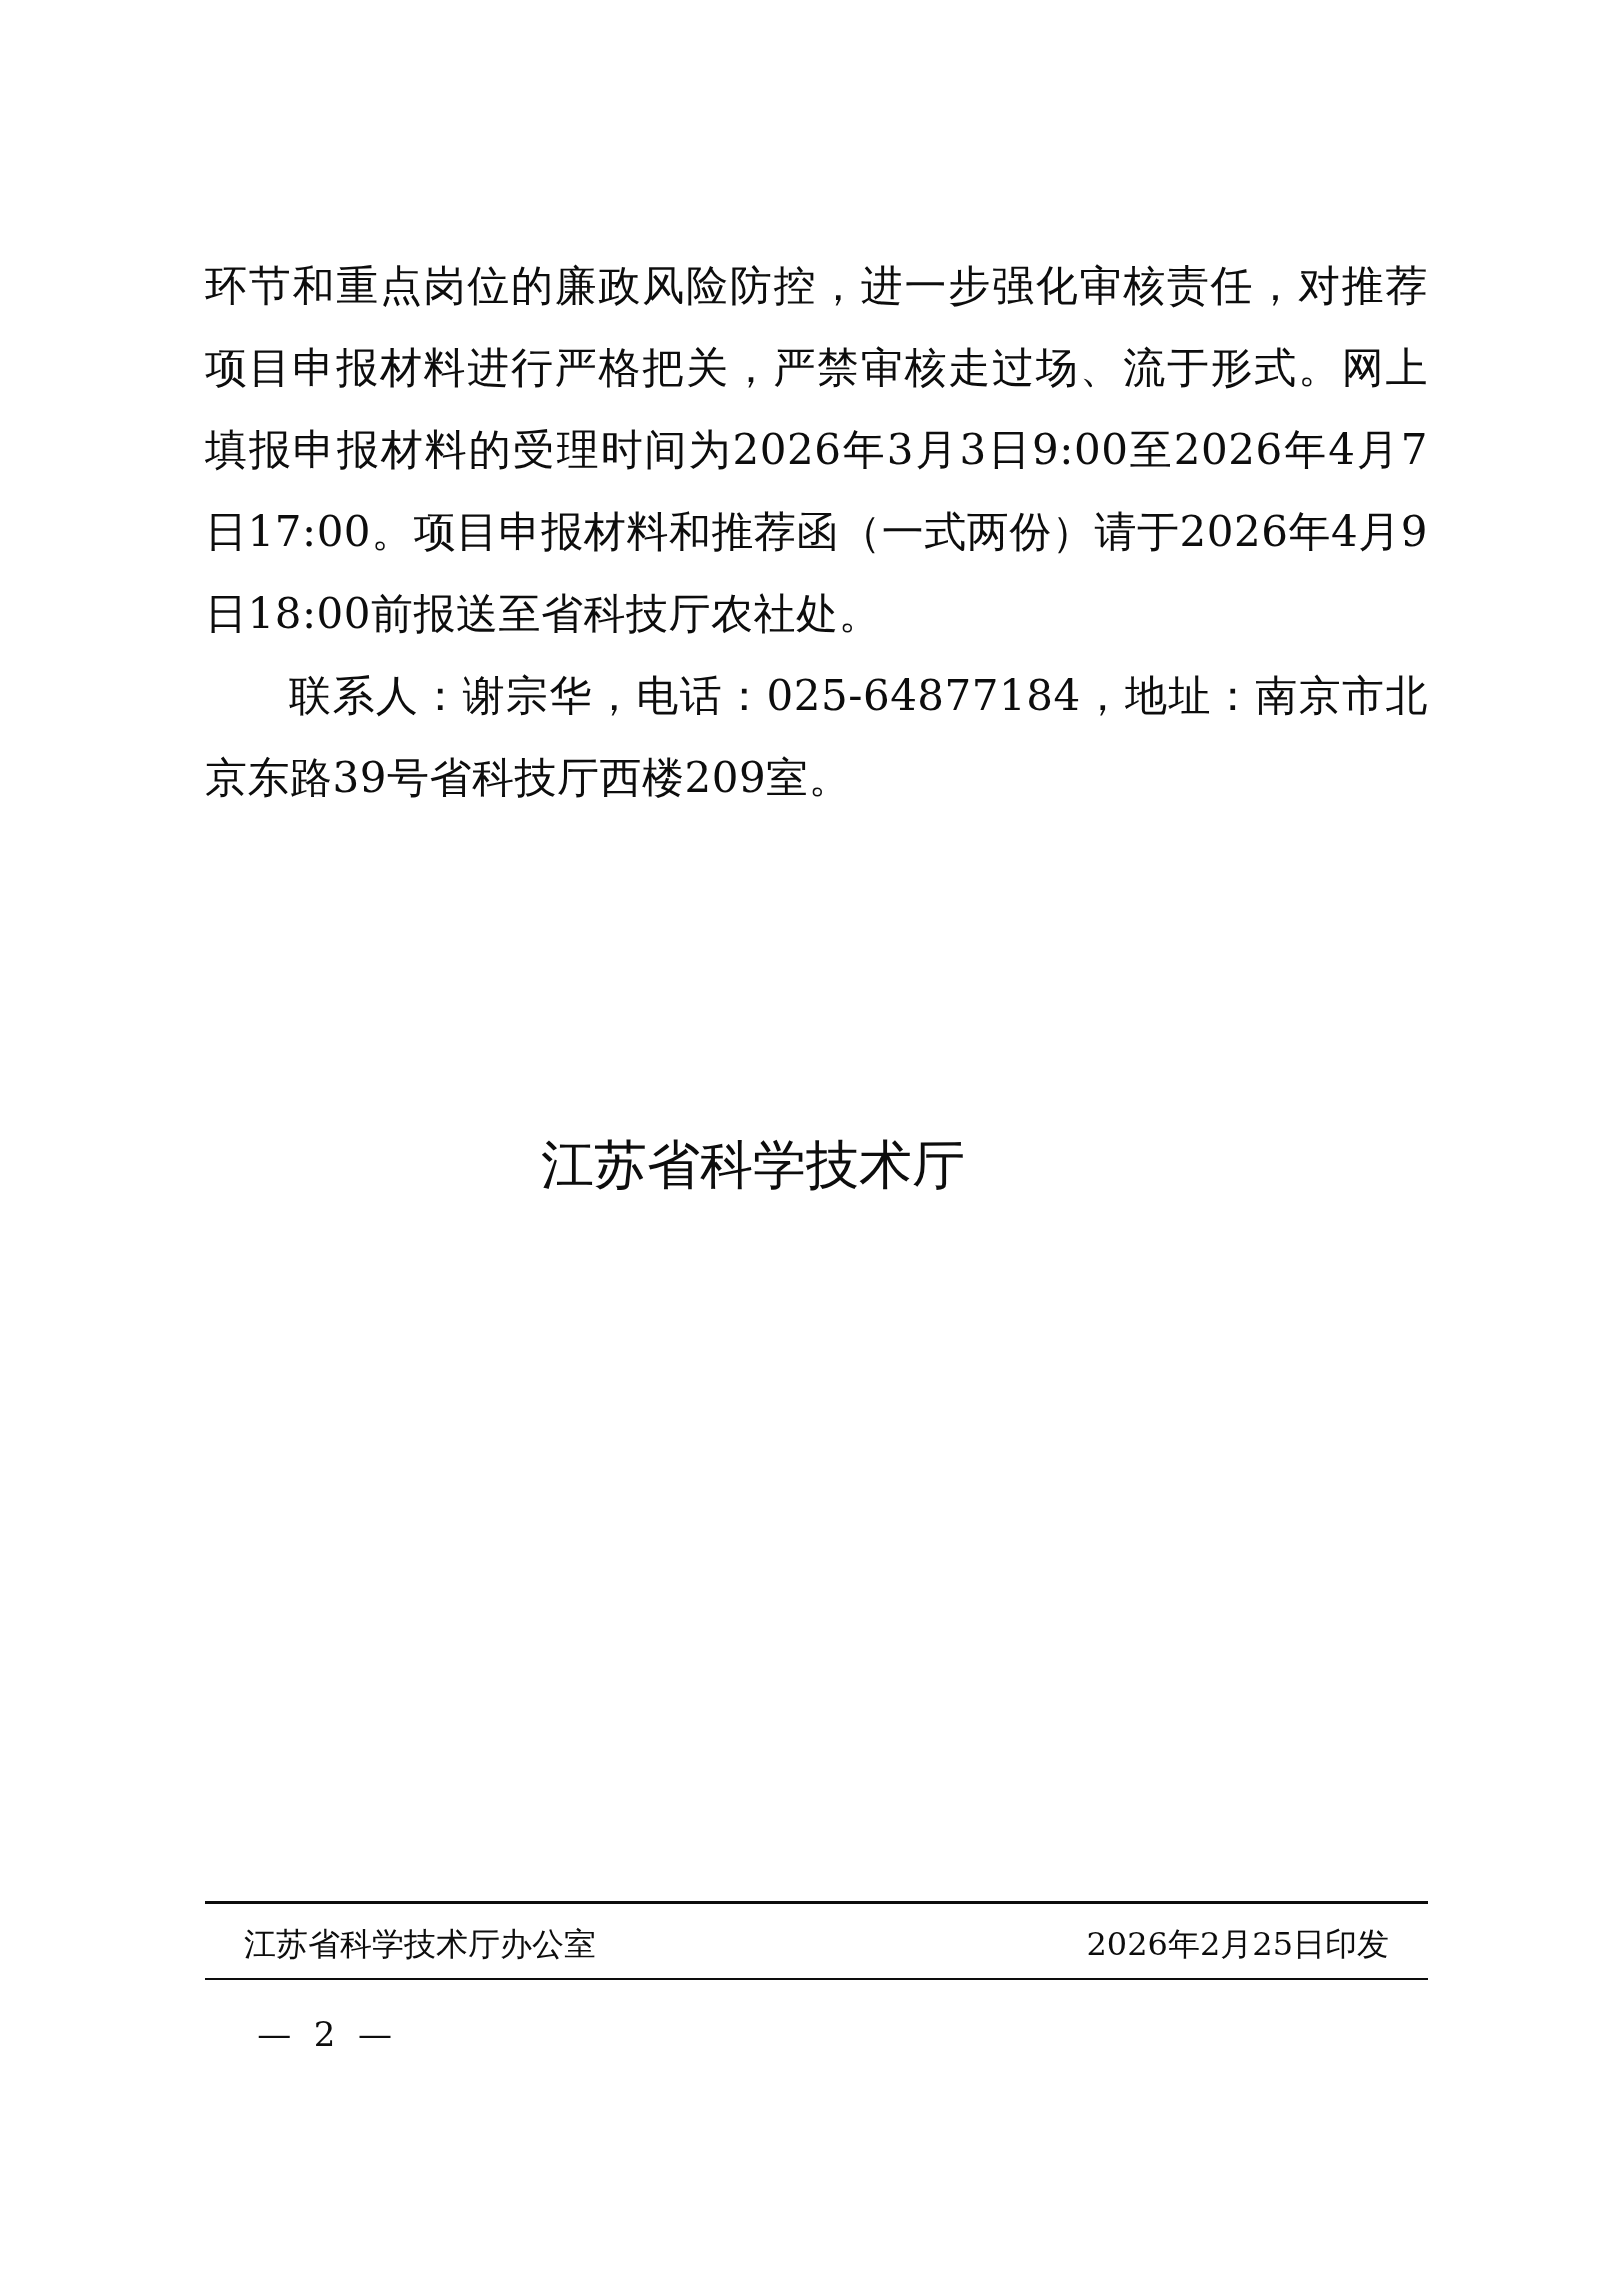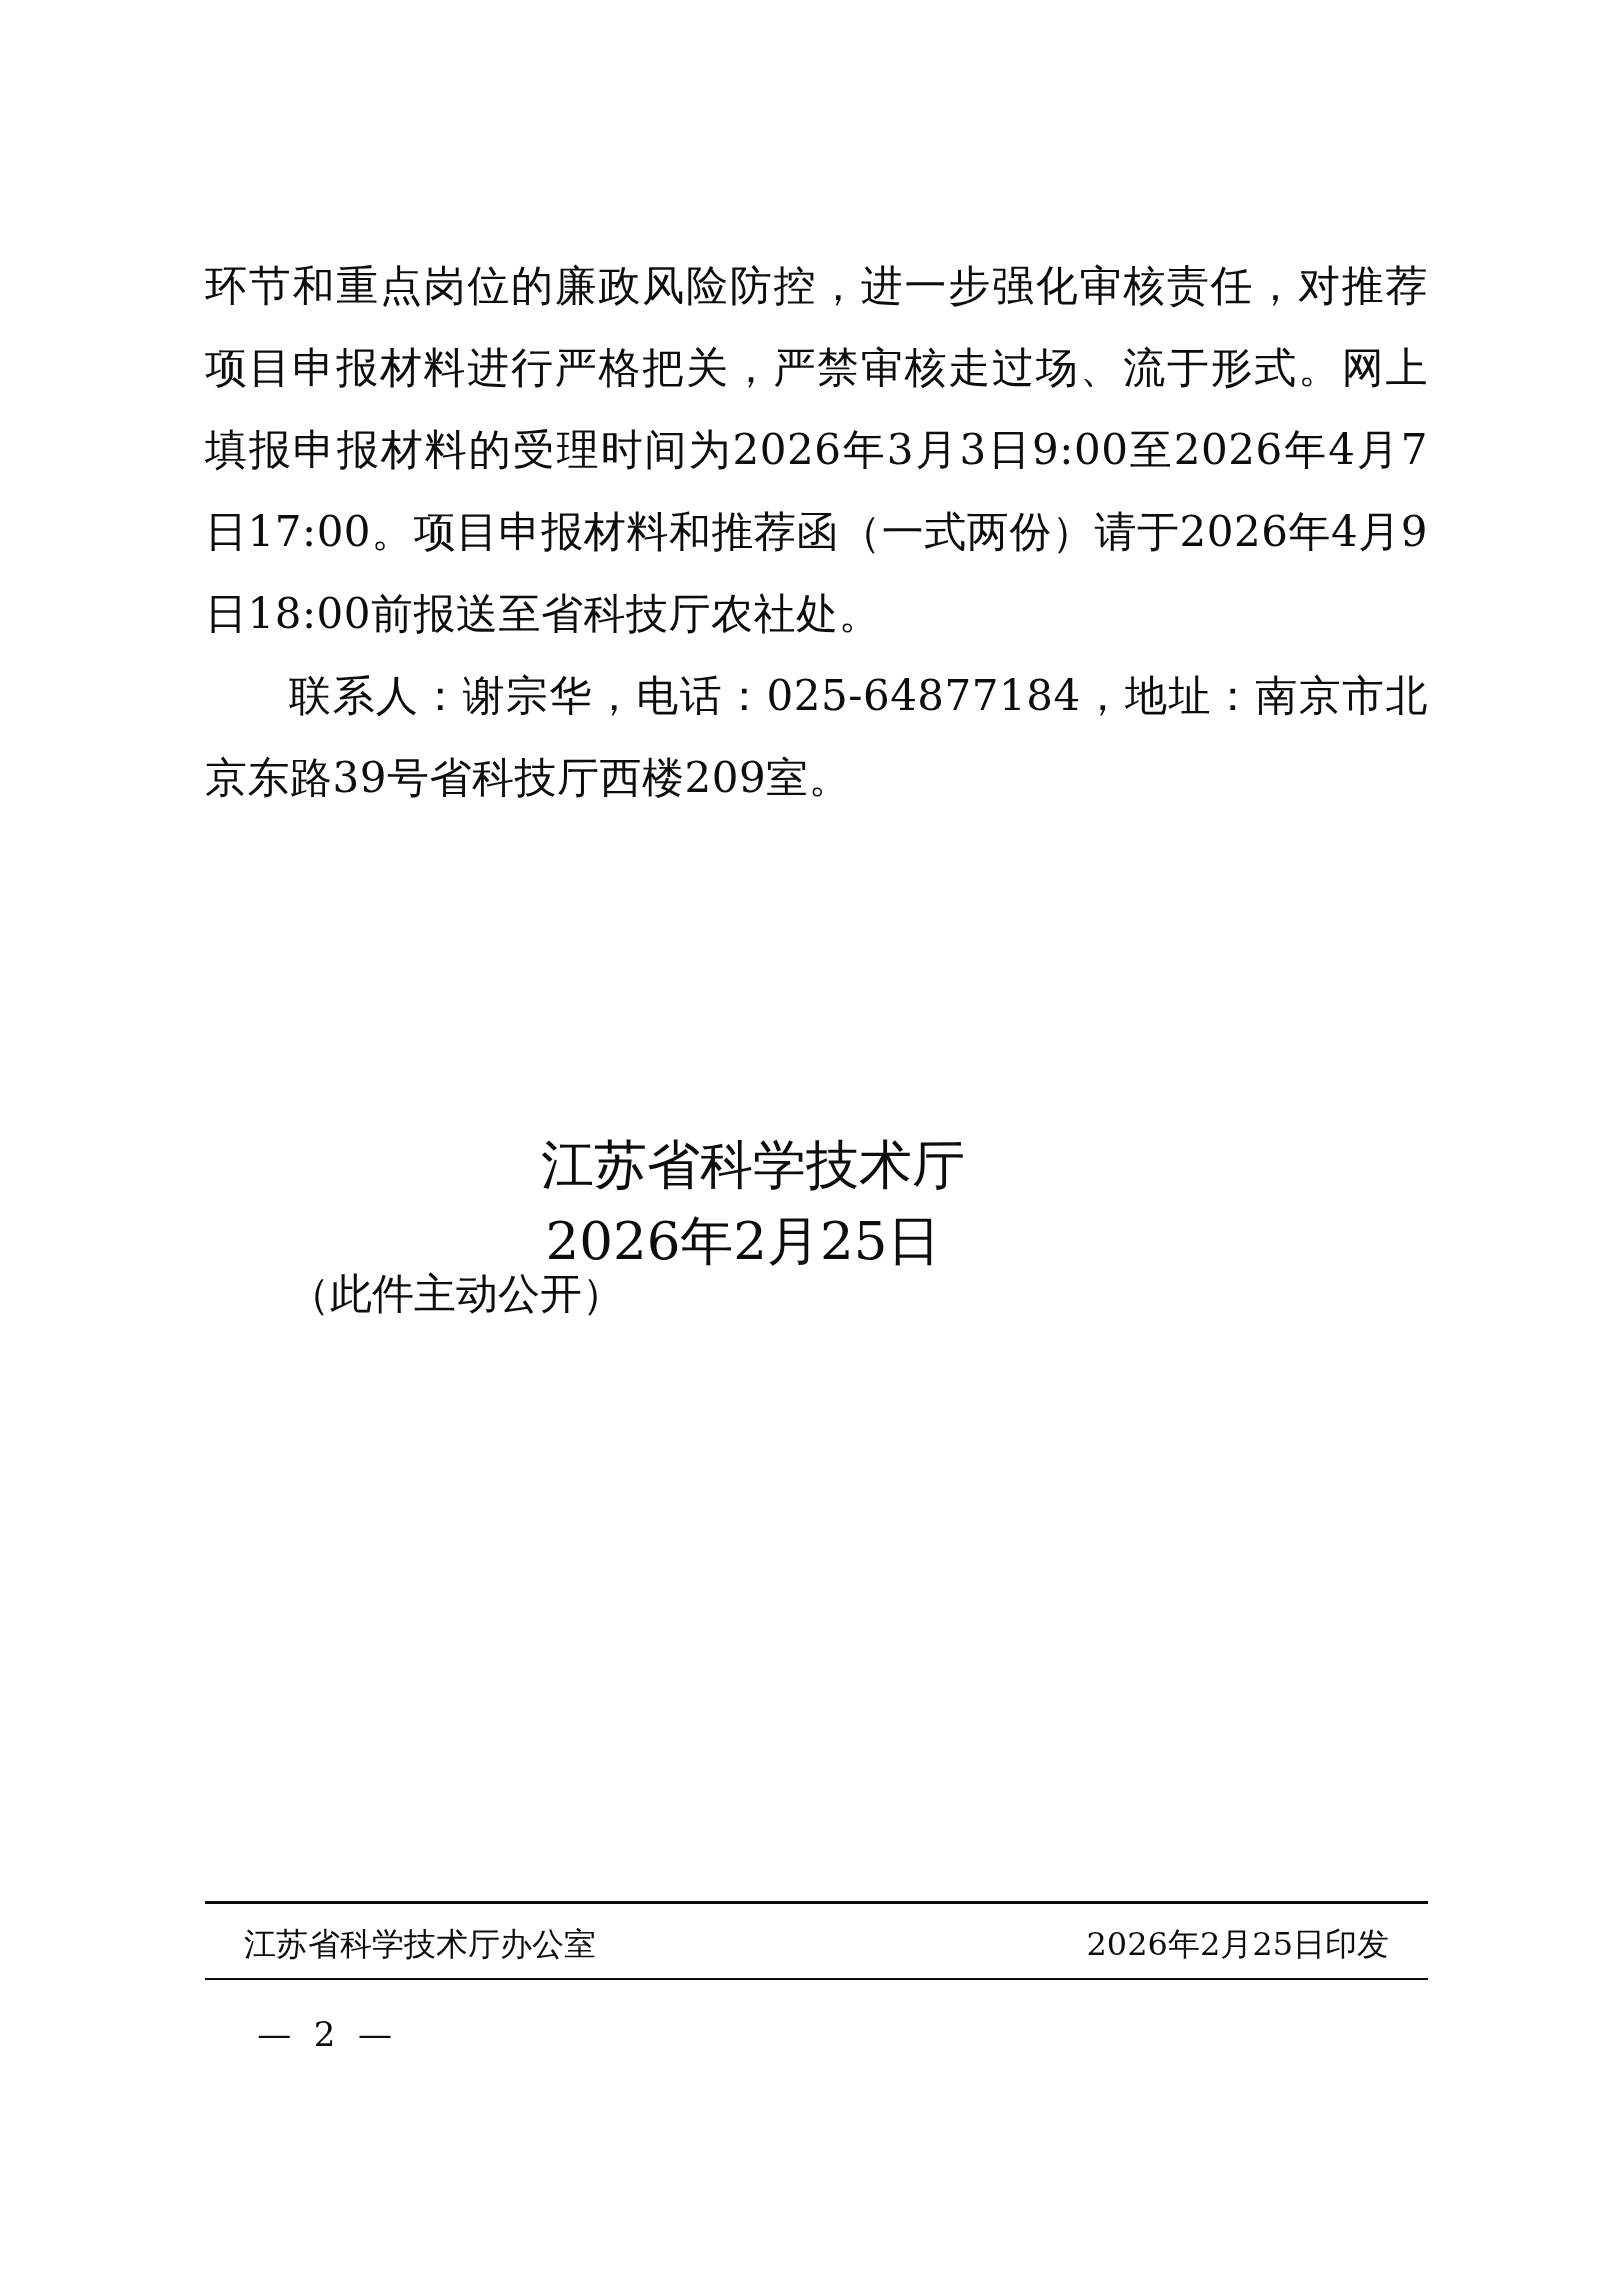--- a/index.html
+++ b/index.html
@@ -103,24 +103,22 @@
 
 <div class="page">
 
   <div class="body-block">
     <p class="para">环节和重点岗位的廉政风险防控，进一步强化审核责任，对推荐项目申报材料进行严格把关，严禁审核走过场、流于形式。网上填报申报材料的受理时间为2026年3月3日9:00至2026年4月7日17:00。项目申报材料和推荐函（一式两份）请于2026年4月9日18:00前报送至省科技厅农社处。</p>
     <p class="para indent">联系人：谢宗华，电话：025-64877184，地址：南京市北京东路39号省科技厅西楼209室。</p>
   </div>
 
   <div class="signature">
     <p class="sign-line">江苏省科学技术厅</p>
-    <p class="sign-line date">2026年2月25日</p>
   </div>
 
-  <div class="public-note">（此件主动公开）</div>
 
   <div class="footer">
     <div class="footer-rule"></div>
     <div class="footer-row">
       <span>江苏省科学技术厅办公室</span>
       <span>2026年2月25日印发</span>
     </div>
     <div class="footer-rule-bottom"></div>
   </div>
 

